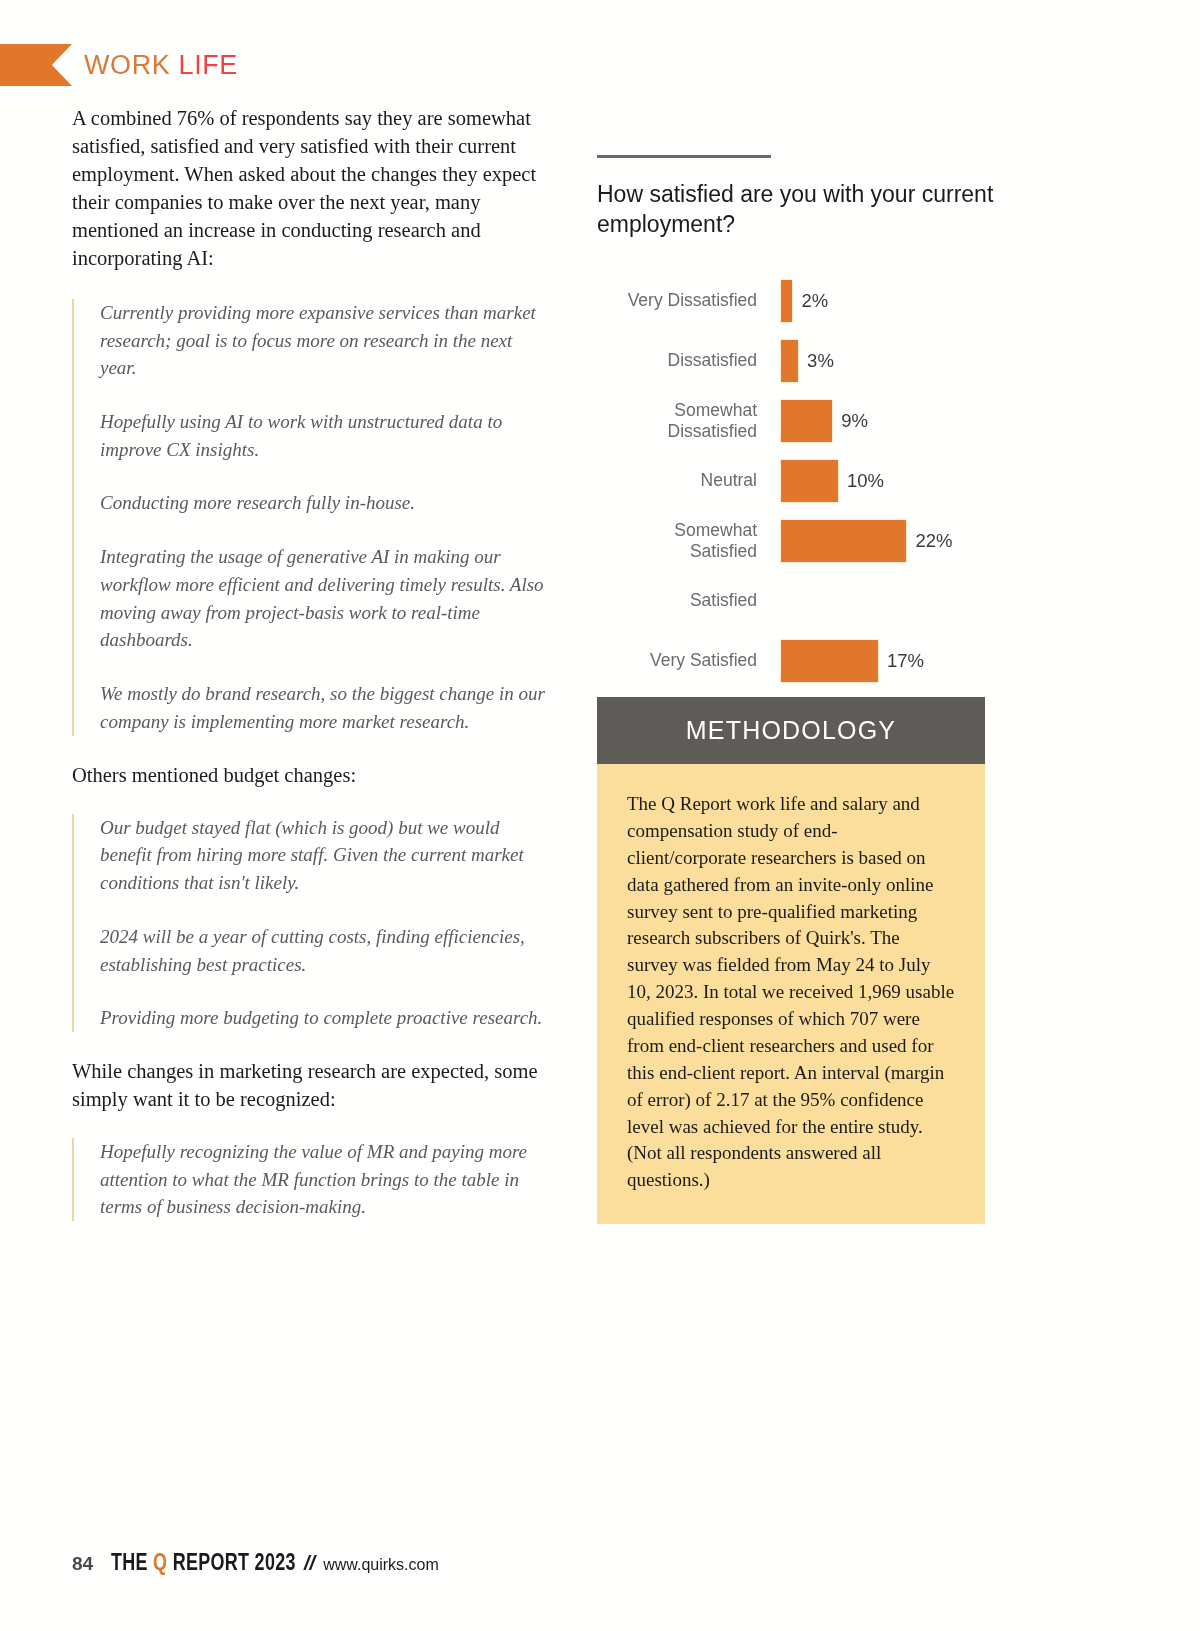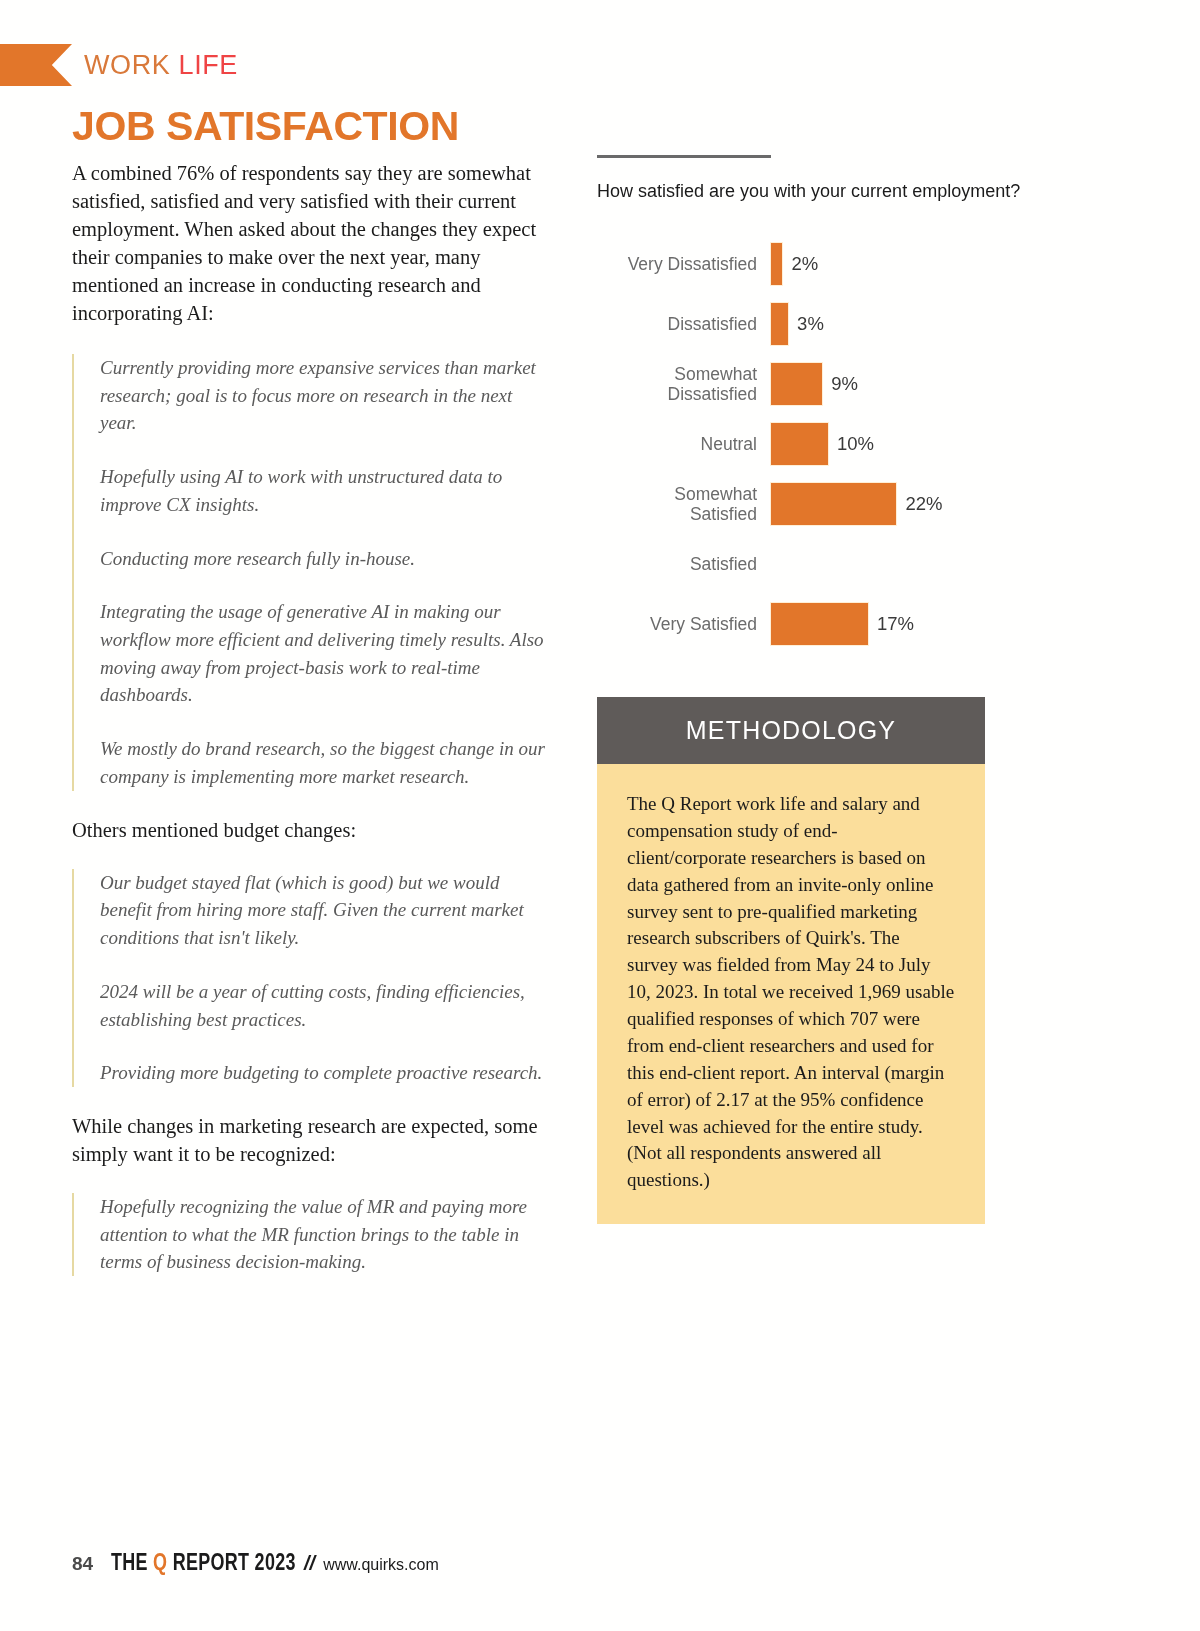--- a/index.html
+++ b/index.html
@@ -48,26 +48,26 @@
     font-style:italic;font-size:19px;line-height:1.46;color:#5a5a5a;
     margin:0 0 26px 0;
   }
   .quote:last-child{margin-bottom:0;}
 
   
   #chart-block{position:absolute;left:597px;top:155px;width:460px;}
   #chart-rule{width:174px;height:3px;background:#6a6a6a;margin-bottom:22px;}
   #chart-question{
     font-family:"Liberation Sans",sans-serif;
-    font-size:18px;color:#1b1b1b;margin-bottom:40px;line-height:1.3;
+    font-size:23px;color:#1b1b1b;margin-bottom:40px;line-height:1.3;
   }
   #chart-rows{position:relative;}
   .chart-row{display:flex;align-items:center;margin-bottom:18px;min-height:42px;}
   .chart-label{
-    width:160px;text-align:right;padding-right:14px;
+    width:160px;text-align:right;padding-right:24px;
     font-family:"Liberation Sans",sans-serif;
     font-size:17.5px;color:#6b6b6b;line-height:1.18;
     white-space:pre-line;
   }
   .bar-wrap{display:flex;align-items:center;flex:1;}
   .bar{
     background:#E2762A;height:42px;
     box-shadow:0 0 0 1px rgba(255,225,180,.55);
   }
   .bar-value{
@@ -113,21 +113,20 @@
 <div class="page">
 
   <div id="kicker-banner">
     <div id="kicker-flag"></div>
     <div id="kicker-text">
       <span class="w">WORK</span><span>&nbsp;</span><span class="l">LIFE</span>
     </div>
   </div>
 
   <div id="left-col">
-    <h1 id="page-title">JOB SATISFACTION</h1>
     <p class="lead">A combined 76% of respondents say they are somewhat satisfied, satisfied and very satisfied with their current employment. When asked about the changes they expect their companies to make over the next year, many mentioned an increase in conducting research and incorporating AI:</p>
 
     <div class="quote-group">
       <p class="quote">Currently providing more expansive services than market research; goal is to focus more on research in the next year.</p>
       <p class="quote">Hopefully using AI to work with unstructured data to improve CX insights.</p>
       <p class="quote">Conducting more research fully in-house.</p>
       <p class="quote">Integrating the usage of generative AI in making our workflow more efficient and delivering timely results. Also moving away from project-basis work to real-time dashboards.</p>
       <p class="quote">We mostly do brand research, so the biggest change in our company is implementing more market research.</p>
     </div>
 

